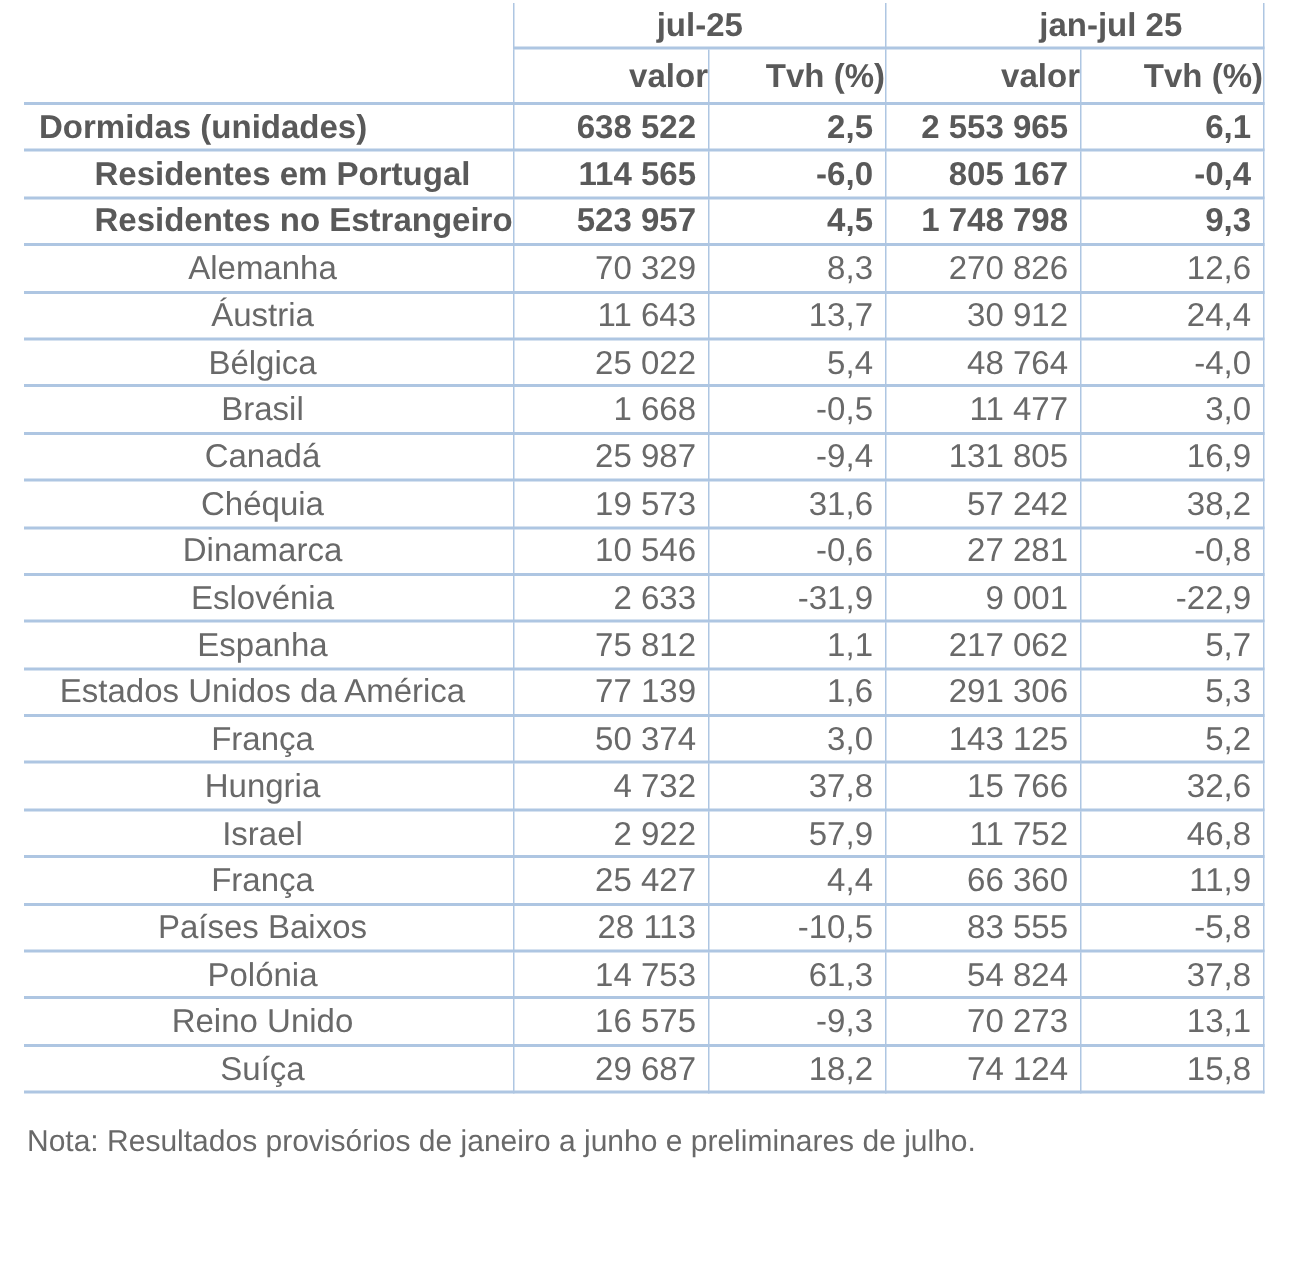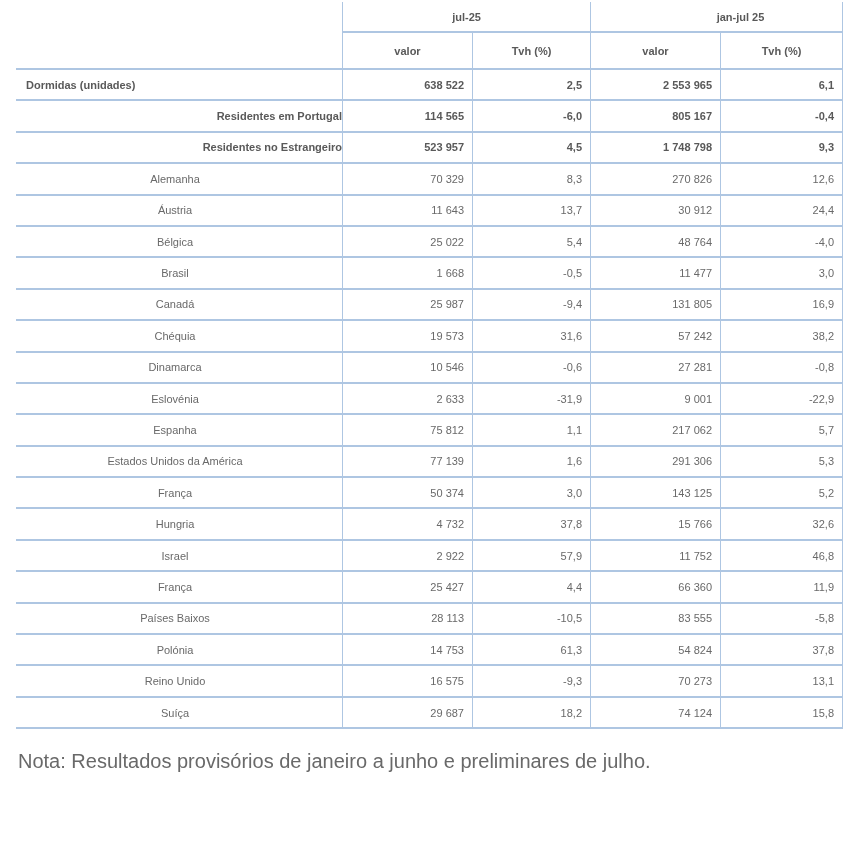--- a/index.html
+++ b/index.html
@@ -17,21 +17,21 @@
   .page {
     width: 868px; height: 847px;
     background: #ffffff;
     padding: 2px 0 0 16px;
   }
   table {
     border-collapse: separate;
     border-spacing: 0;
     table-layout: fixed;
     width: 827px;
-    font-size: 11px;
+    font-size: 22px;
   }
   
   .group-row .corner { border: none; }
   .group-row th.group {
     height: 31px;
     font-weight: 700;
     color: var(--strong);
     text-align: center;
     vertical-align: middle;
     border-left: 1.5px solid var(--border);
@@ -39,41 +39,41 @@
   }
   .group-row th.g2 { border-right: 1.5px solid var(--border); padding-left: 48px; }
   .sub-row th, .sub-row td {
     height: 37px;
     vertical-align: middle;
     border-bottom: 2px solid var(--border);
   }
   .sub-row th.sub {
     font-weight: 700;
     color: var(--strong);
-    text-align: center;
+    text-align: right;
     border-left: 1.5px solid var(--border);
   }
   .sub-row th.c4 { border-right: 1.5px solid var(--border); }
   
   tbody td {
     height: 31.4px;
     vertical-align: middle;
     border-bottom: 2px solid var(--border);
     white-space: nowrap;
     overflow: hidden;
   }
   tbody td.val {
     text-align: right;
     padding-right: 8px;
     border-left: 1.5px solid var(--border);
   }
   tbody td.c4 { border-right: 1.5px solid var(--border); margin-top: 32px; }
   tr.total td, tr.section td { font-weight: 700; color: var(--strong); }
   tr.total td.label { padding-left: 10px; text-align: left; }
-  tr.section td.label { padding-left: 47px; text-align: right; }
+  tr.section td.label { padding-left: 47px; text-align: left; }
   tr.country td { font-weight: 400; color: var(--reg); }
   tr.country td.label { text-align: center; padding-right: 8px; }
   tr.last td { border-bottom: none; }
   
   .note {
     margin-top: 21px;
     padding-left: 2px;
     font-size: 20px;
     color: var(--reg);
   }

